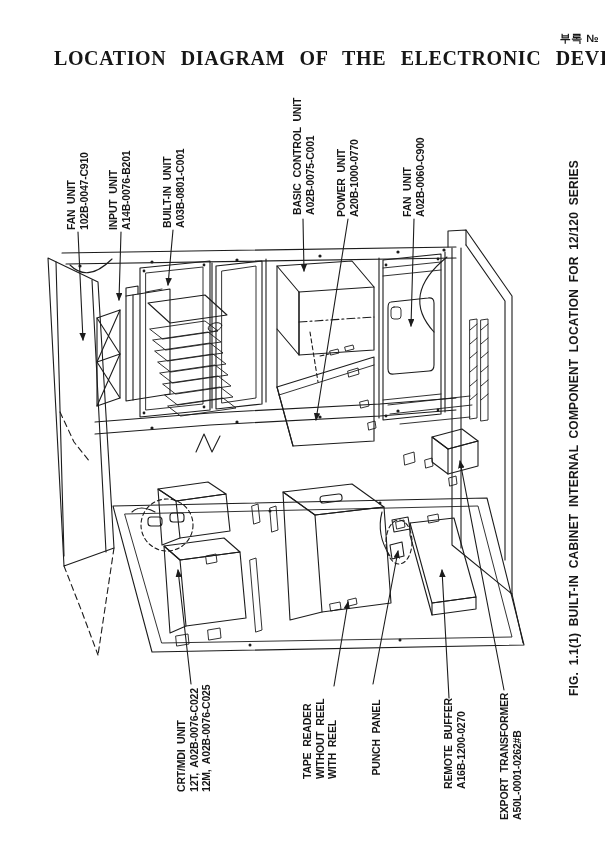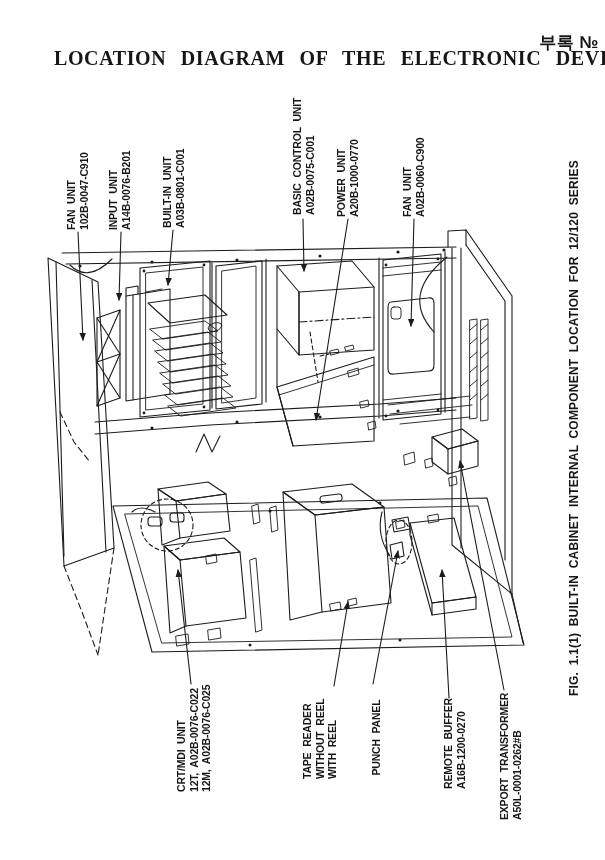--- a/index.html
+++ b/index.html
@@ -7,21 +7,21 @@
     position:relative;width:605px;height:860px;background:#ffffff;
     border-right:1px solid #c6c6c6;overflow:hidden;
     font-family:"Liberation Sans",sans-serif;color:#161616;
   }
   .title{
     position:absolute;left:54px;top:47px;
     font-family:"Liberation Serif",serif;font-weight:bold;font-size:20px;
     letter-spacing:0.6px;word-spacing:9px;white-space:nowrap;
   }
   .corner-note{
-    position:absolute;right:6px;top:31px;font-size:17px;font-weight:bold;
+    position:absolute;right:6px;top:31px;font-size:11px;font-weight:bold;
     letter-spacing:0.5px;
   }
   .rlabel{
     position:absolute;transform:rotate(-90deg);
     font-size:10.5px;font-weight:bold;line-height:12.5px;
     white-space:nowrap;letter-spacing:-0.2px;word-spacing:3px;
   }
   .rlabel div{white-space:nowrap;}
   .caption{
     position:absolute;transform:rotate(-90deg);

